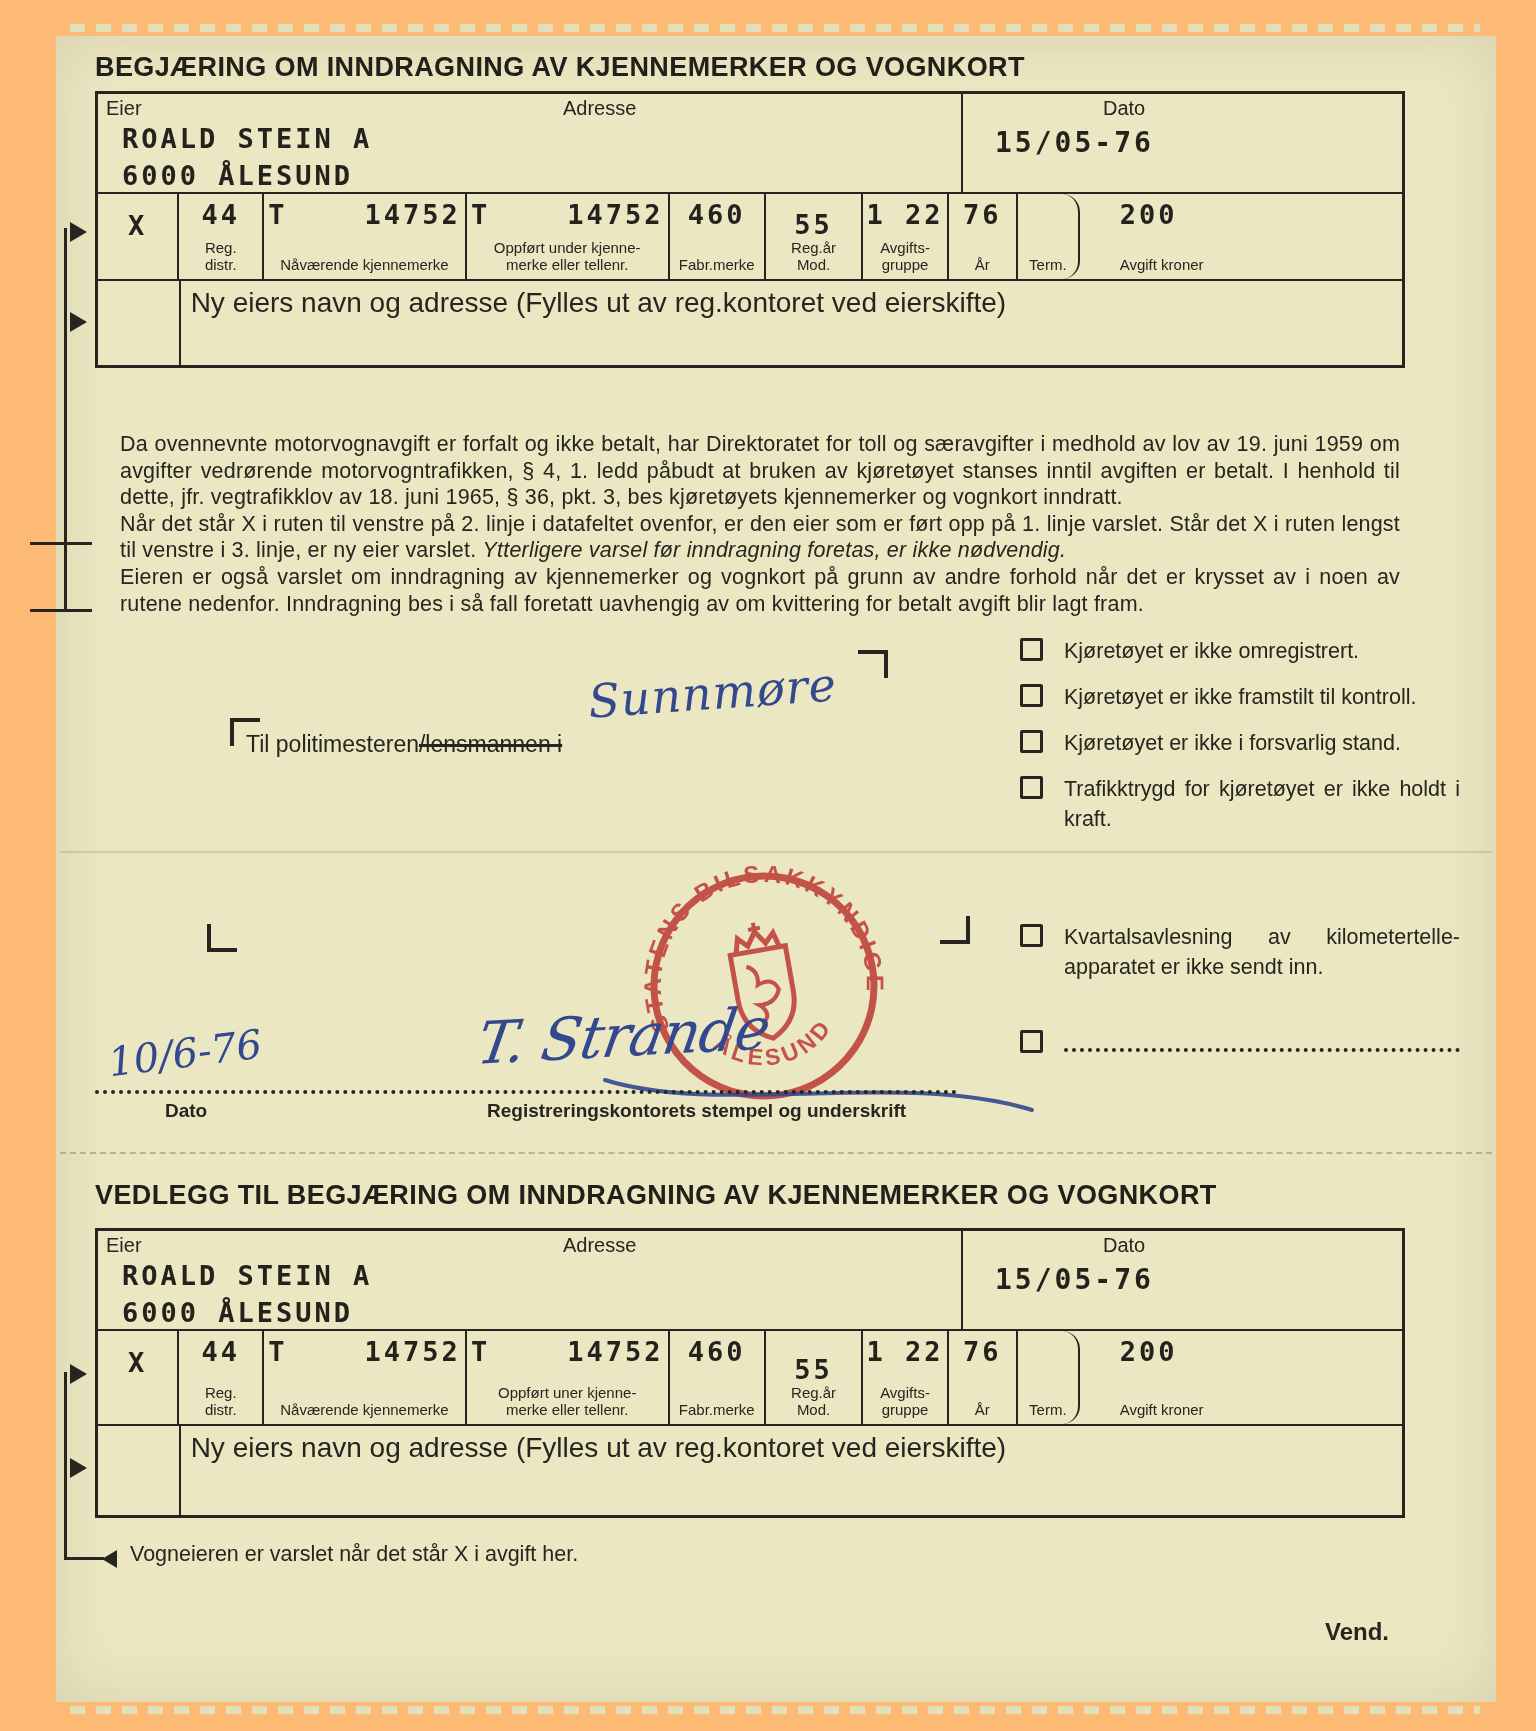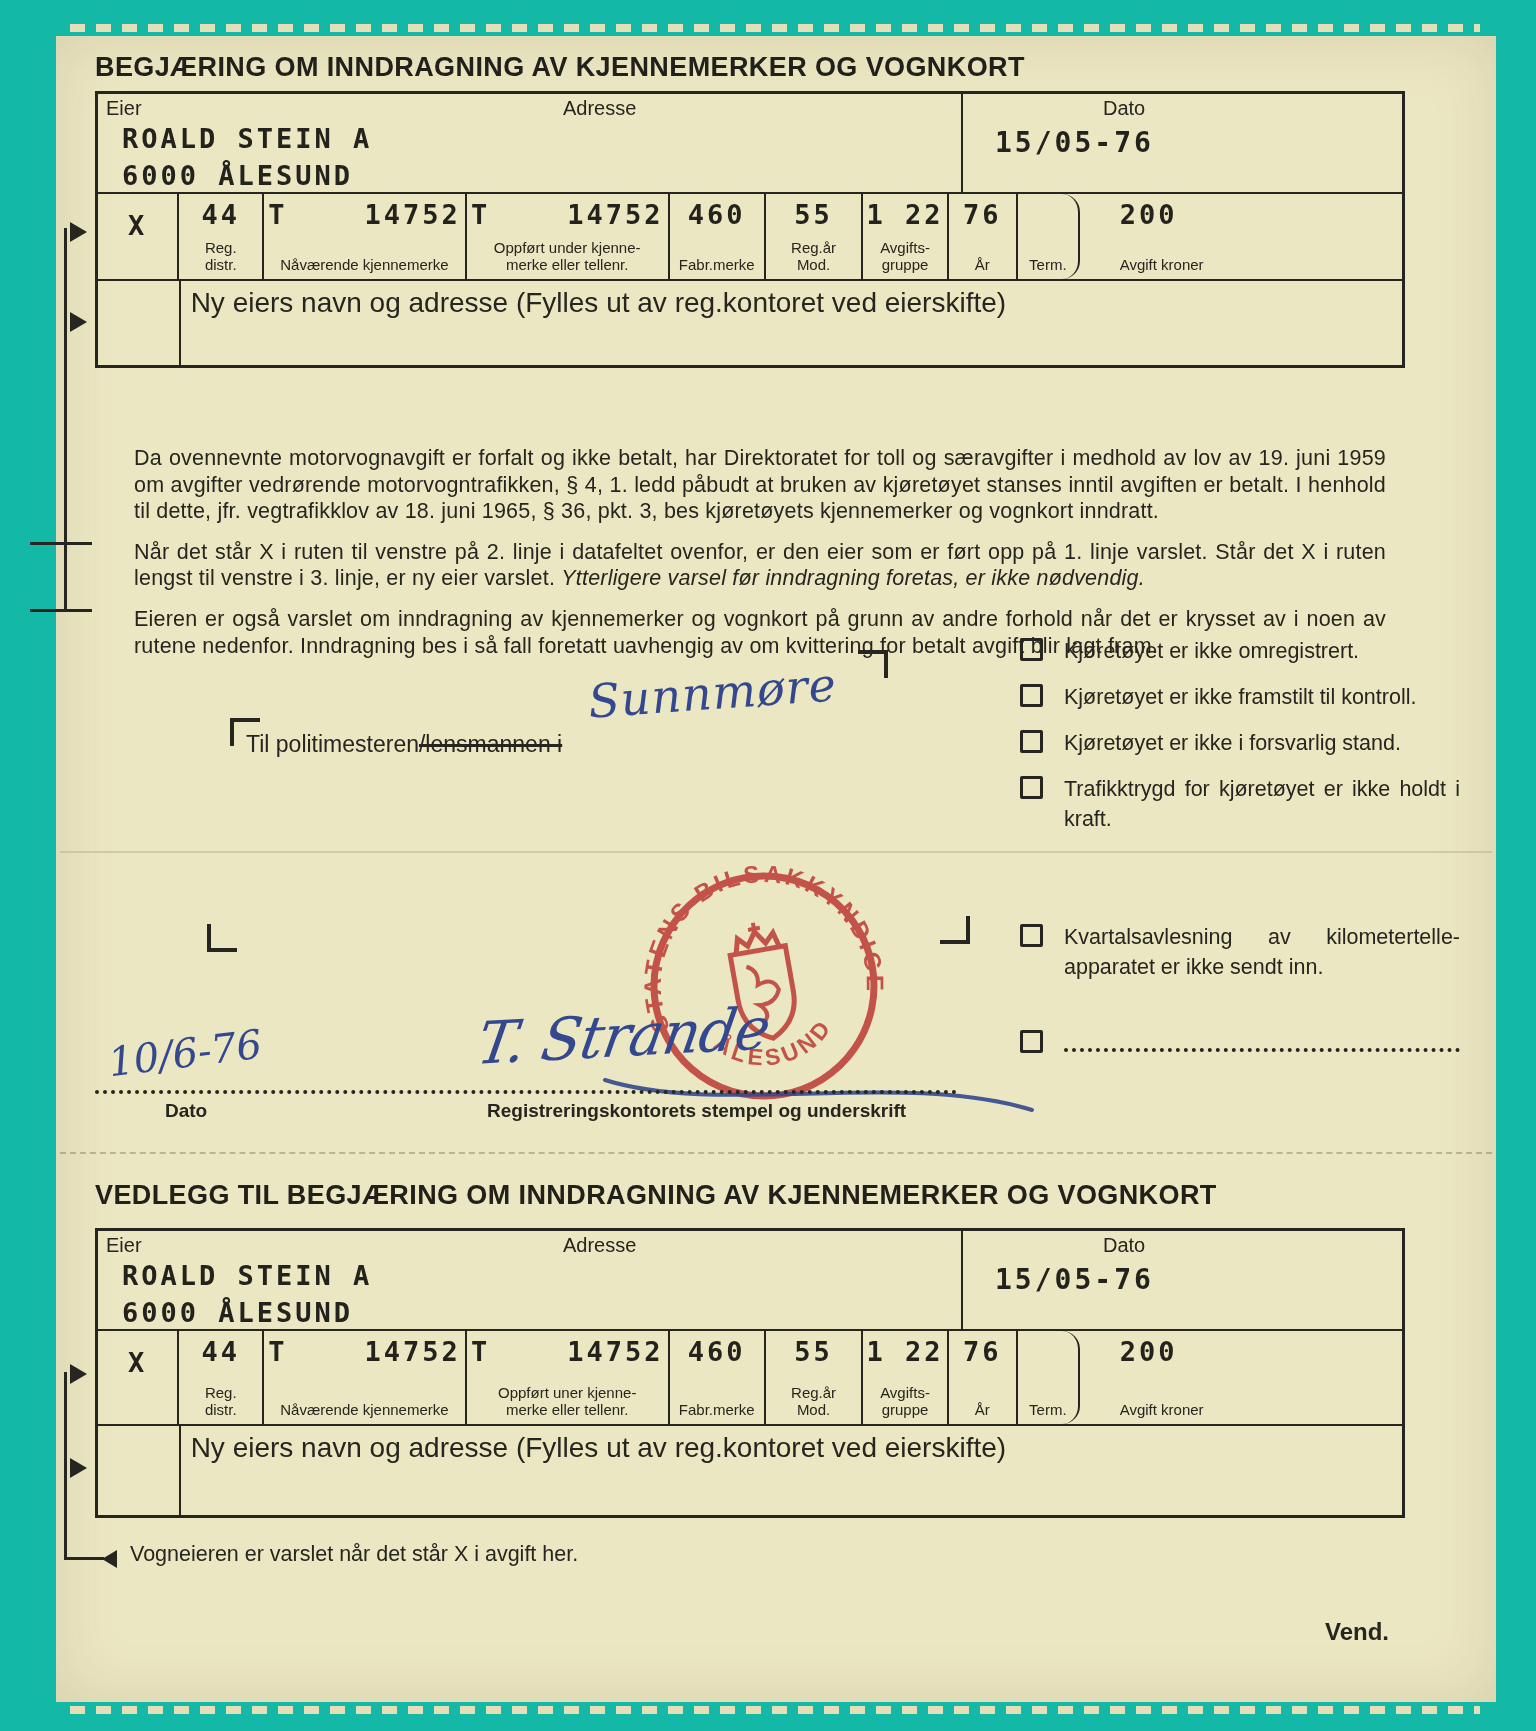--- a/index.html
+++ b/index.html
@@ -1,16 +1,16 @@
 <!DOCTYPE html>
 <html><head>
 <meta charset="utf-8">
 <style>
   html,body{margin:0;padding:0;background:#000;}
-  .page{position:relative;width:1536px;height:1731px;background:#14b8a6;overflow:hidden;
+  .page{position:relative;width:1536px;height:1731px;background:#fdba74;overflow:hidden;
         font-family:"Liberation Sans",sans-serif;color:#26251f;}
   .paper{position:absolute;left:56px;top:36px;width:1440px;height:1666px;background:#ebe7c2;
          box-shadow:inset 0 0 60px rgba(120,110,70,.18);}
   .perf{position:absolute;left:70px;width:1410px;height:8px;
         background:repeating-linear-gradient(90deg,#e3dfb9 0 15px,transparent 15px 26px);}
   .perf-top{top:24px;} .perf-bottom{top:1706px;}
 
   
   .title{position:absolute;font-weight:bold;font-size:27px;letter-spacing:.4px;color:#21201a;}
   .title1{left:95px;top:52px;} .title2{left:95px;top:1180px;}
@@ -33,29 +33,29 @@
   .adresse-l{position:absolute;left:465px;top:3px;}
   .dato-l{position:absolute;left:140px;top:3px;}
   .owner{position:absolute;left:24px;top:26px;}
   .owner .val{line-height:37px;}
   .val{font-family:"DejaVu Sans Mono",monospace;font-weight:bold;font-size:27px;
        letter-spacing:3px;white-space:pre;color:#23221c;}
   .dato-v{position:absolute;left:32px;top:32px;font-size:28px;}
   .lbl{font-size:15px;line-height:1.12;text-align:center;white-space:pre-line;color:#26251f;}
   .c0{width:83px;justify-content:flex-start;padding-top:16px;}
   .c1{width:87px;} .c2{width:207px;} .c3{width:208px;} .c4{width:98px;}
-  .c5{width:100px;} .c6{width:87px;} .c7{width:71px;} .c8{width:63px;justify-content:flex-end;border-radius:18px;}
+  .c5{width:100px;justify-content:flex-end;} .c6{width:87px;} .c7{width:71px;} .c8{width:63px;justify-content:flex-end;border-radius:18px;}
   .c9{width:329px;align-items:flex-start;padding-left:40px;}
   .rest{width:1227px;align-items:flex-start;justify-content:flex-start;padding:6px 10px;}
   .nylabel{text-align:left;white-space:normal;font-size:28px;}
 
   
   .body-text{position:absolute;left:120px;top:431px;width:1280px;font-size:21.5px;
              line-height:26.6px;text-align:justify;letter-spacing:.2px;color:#26251f;}
-  .body-text p{margin:14px;}
+  .body-text p{margin:0;}
   .it{font-style:italic;}
 
   
   .addr-text{position:absolute;left:246px;top:731px;font-size:23px;}
   .struck{text-decoration:line-through;text-decoration-thickness:2.5px;}
   .corner{position:absolute;width:26px;height:24px;border:0 solid #26251f;}
   .c-tl{left:230px;top:718px;border-top-width:4px;border-left-width:4px;}
   .c-tr{left:858px;top:650px;border-top-width:4px;border-right-width:4px;}
   .c-bl{left:207px;top:924px;border-bottom-width:4px;border-left-width:4px;}
   .c-br{left:940px;top:916px;border-bottom-width:4px;border-right-width:4px;}

